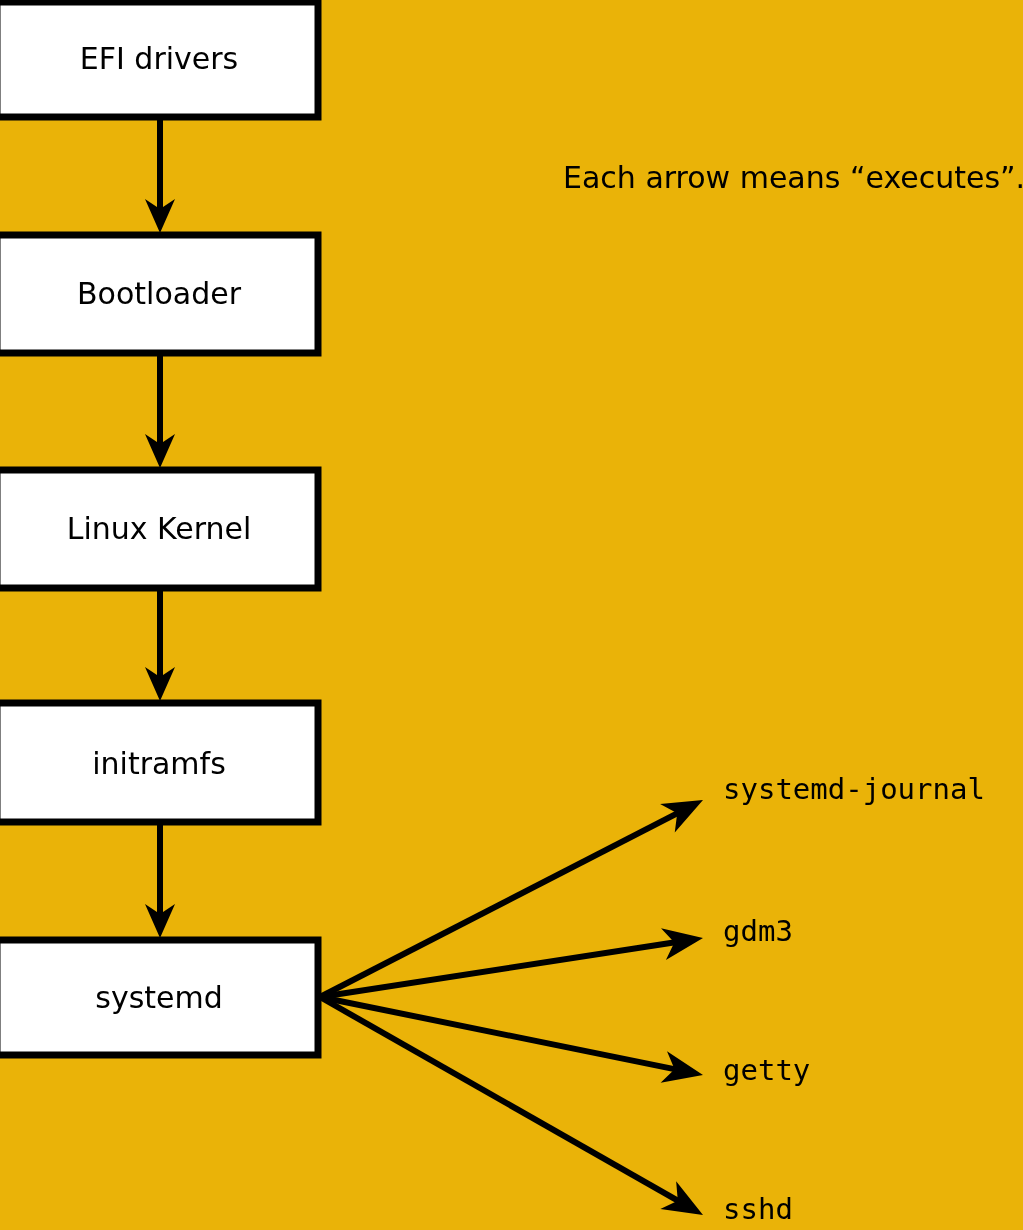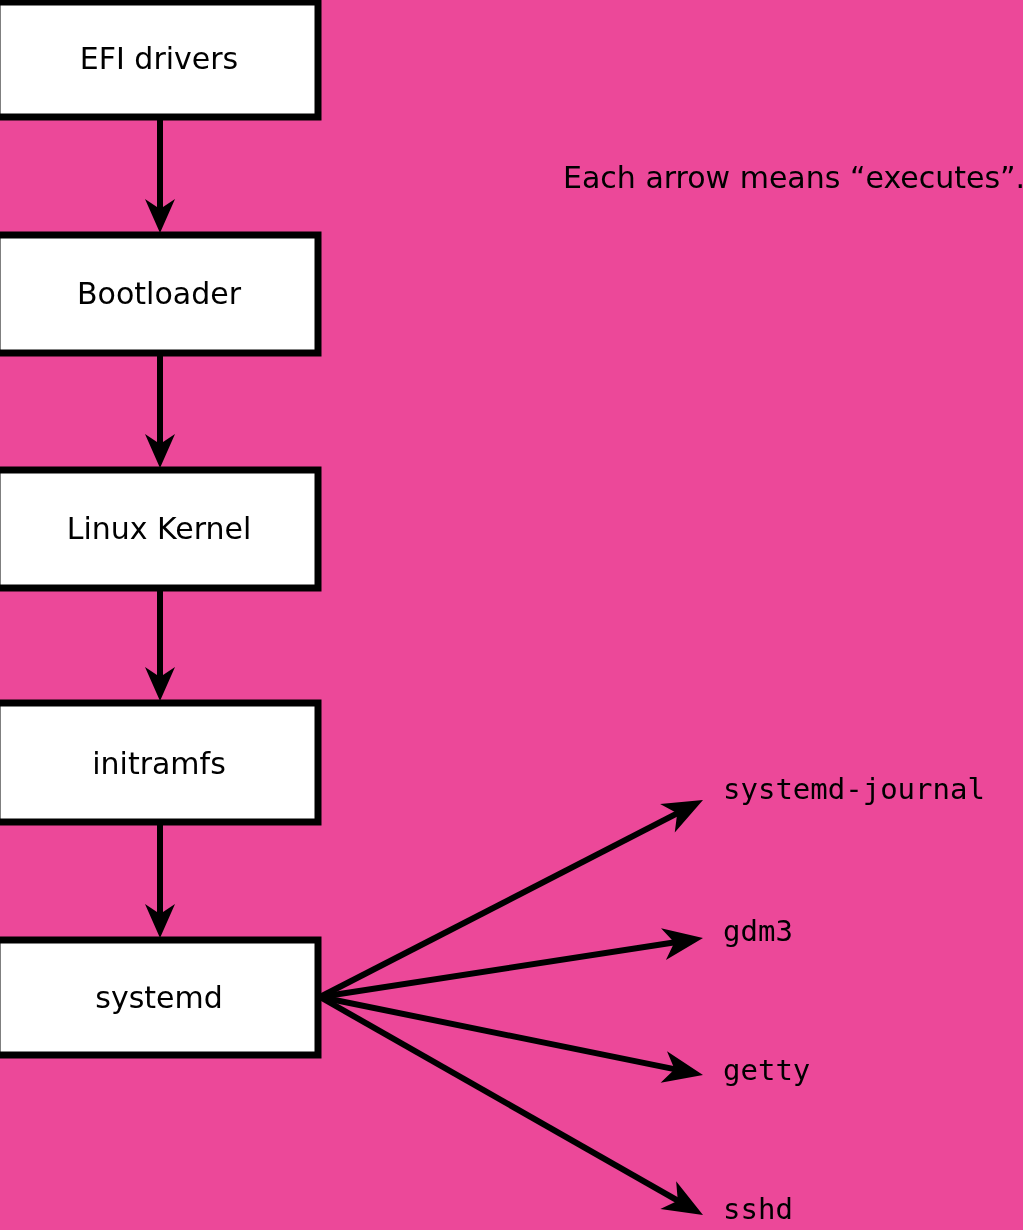--- a/index.html
+++ b/index.html
@@ -10,21 +10,21 @@
   body {
     width: 1023px;
     height: 1230px;
     overflow: hidden;
     font-family: "DejaVu Sans", sans-serif;
   }
   #canvas {
     position: relative;
     width: 1023px;
     height: 1230px;
-    background: #ec4899;
+    background: #eab308;
   }
   #diagram-svg {
     position: absolute;
     left: 0;
     top: 0;
     width: 1023px;
     height: 1230px;
     display: block;
   }
   .box-rect {

